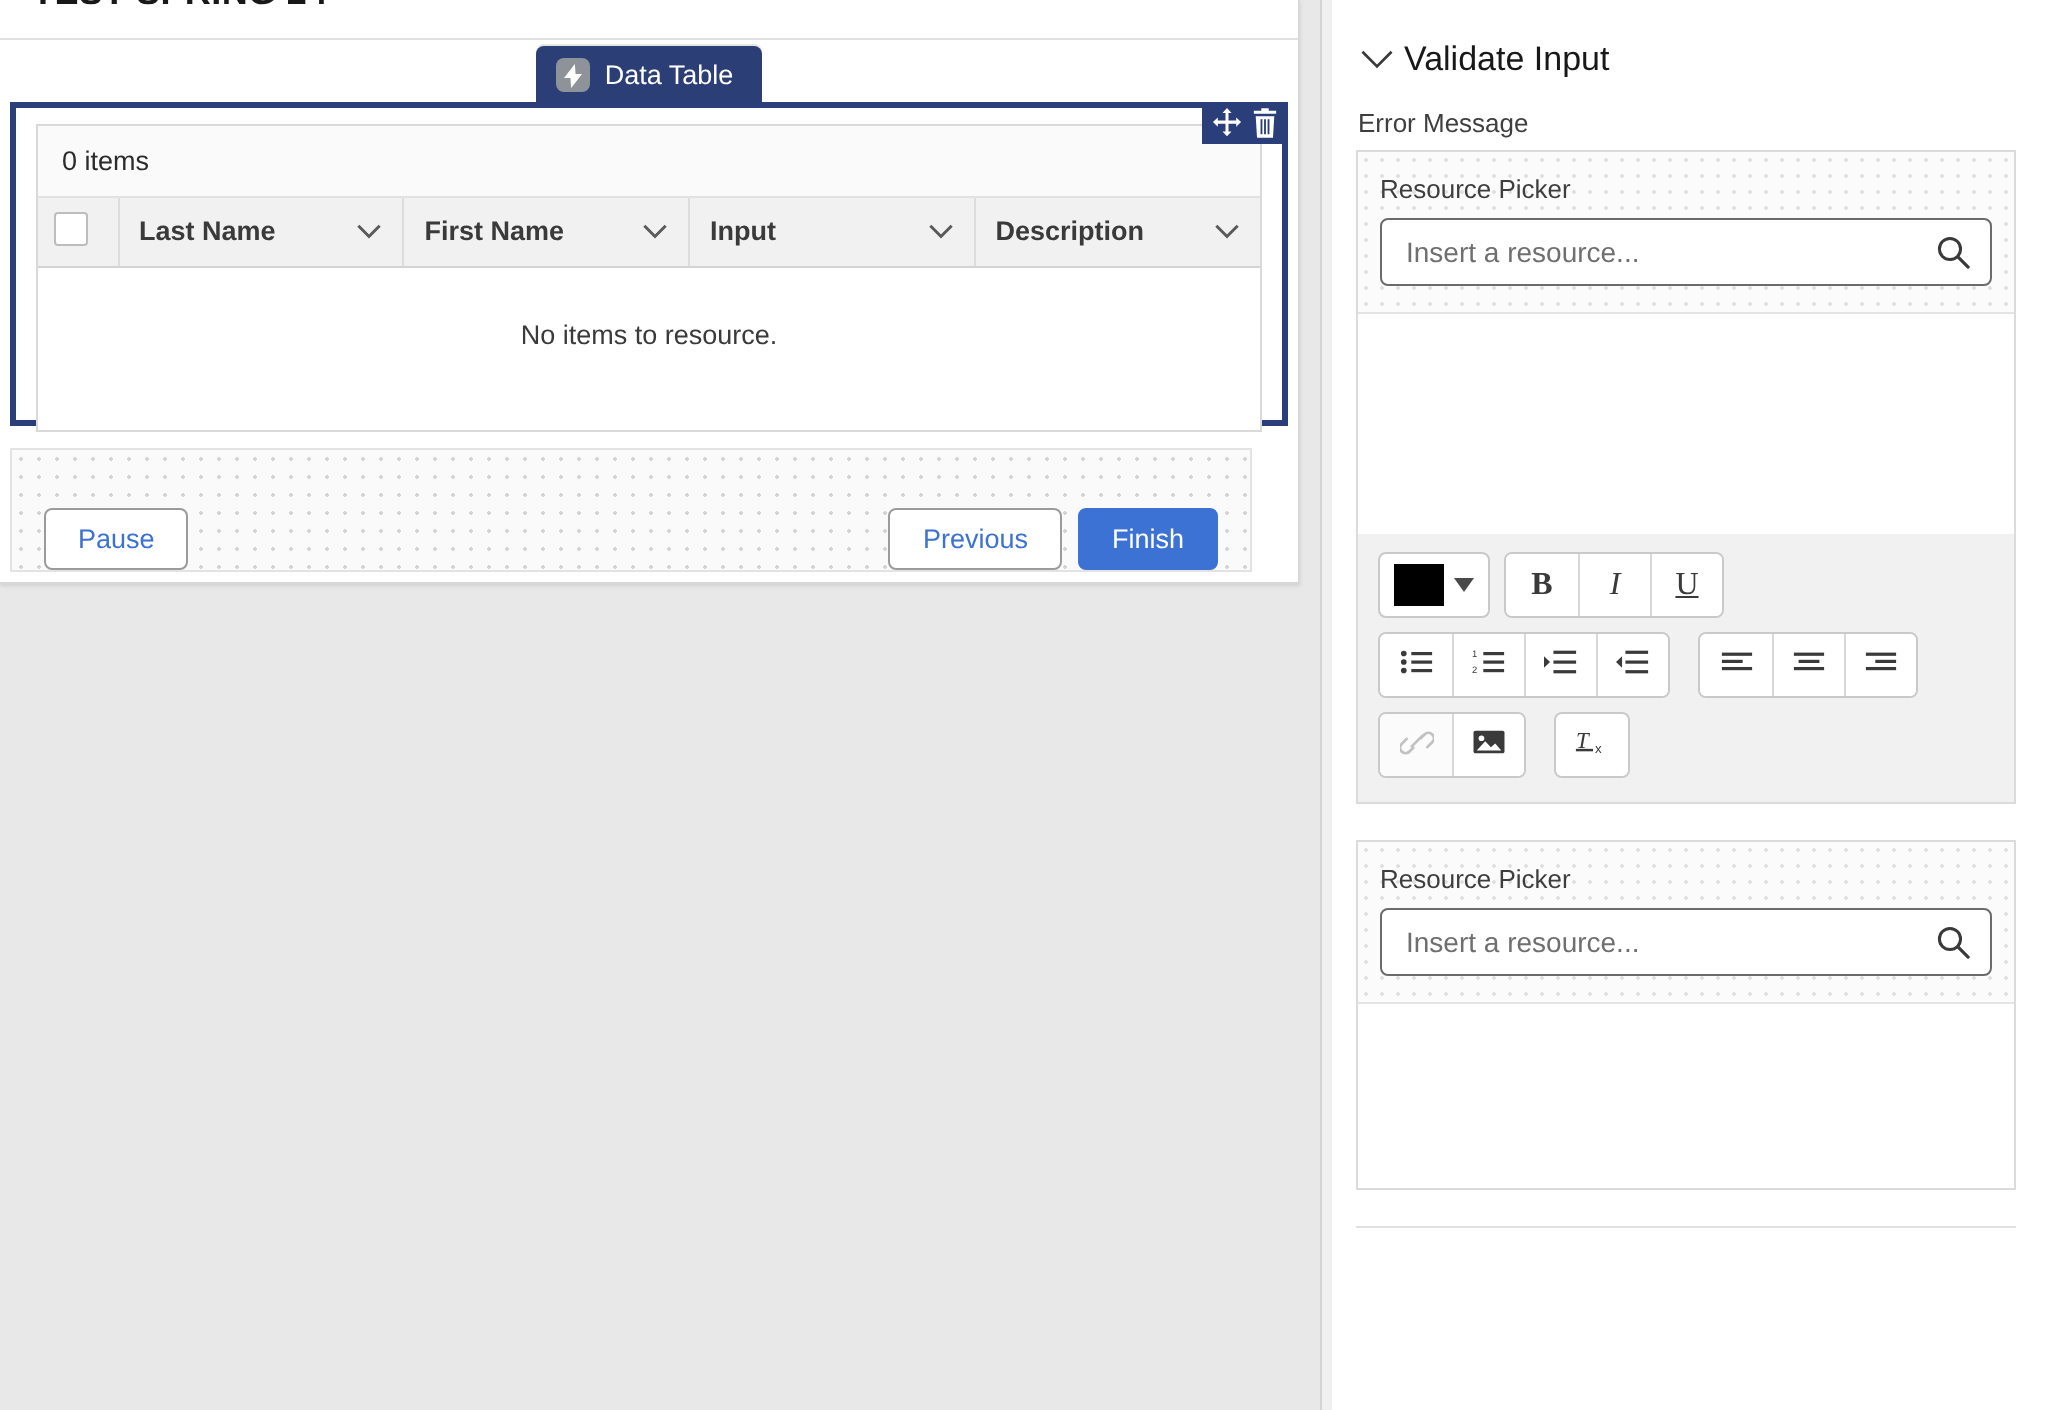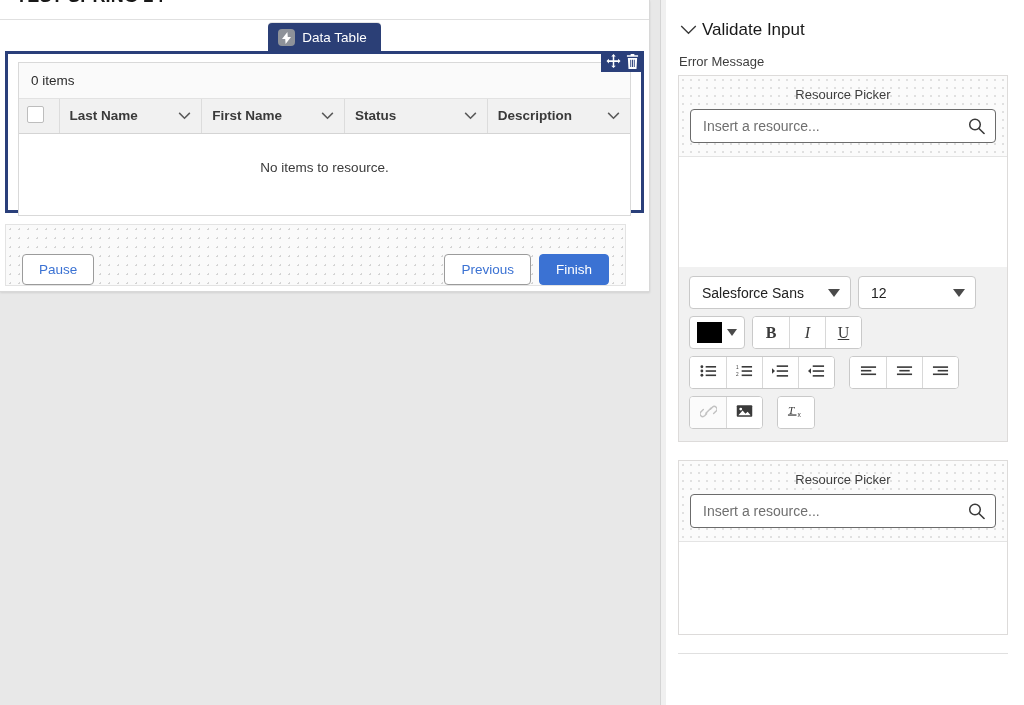--- a/index.html
+++ b/index.html
@@ -225,21 +225,21 @@
     background: #ffffff;
     margin-bottom: 18px;
   }
   .rp-zone {
     background-color: #fbfbfb;
     background-image: radial-gradient(#e0e0e0 1px, transparent 1px);
     background-size: 8px 8px;
     padding: 11px 11px 13px 11px;
     border-bottom: 1px solid #e4e4e4;
   }
-  .rp-label { font-size: 13px; color: #3e3e3e; margin-bottom: 7px; text-align: center; }
+  .rp-label { font-size: 13px; color: #3e3e3e; margin-bottom: 7px; }
   .rp-input {
     position: relative;
     border: 1px solid #6b6b6b;
     border-radius: 4px;
     background: #ffffff;
     height: 34px;
     display: flex; align-items: center;
     padding: 0 34px 0 12px;
   }
   .rp-input span.ph { font-size: 14px; color: #6f6f6f; }
@@ -382,21 +382,21 @@
                     <span>First Name</span>
                     <span class="hdr-chev">
                       <svg width="13" height="8" viewBox="0 0 14 9">
                           <path d="M1 1l6 6 6-6" stroke="#5a5a5a" stroke-width="1.7" fill="none"></path>
                         </svg>
                     </span>
                   </div>
                 </th>
                 <th>
                   <div class="th-inner">
-                    <span>Status</span>
+                    <span>Input</span>
                     <span class="hdr-chev">
                       <svg width="13" height="8" viewBox="0 0 14 9">
                           <path d="M1 1l6 6 6-6" stroke="#5a5a5a" stroke-width="1.7" fill="none"></path>
                         </svg>
                     </span>
                   </div>
                 </th>
                 <th>
                   <div class="th-inner">
                     <span>Description</span>
@@ -460,30 +460,20 @@
                 <path d="M11.6 11.6L17 17" stroke="#3a3a3a" stroke-width="1.7" fill="none" stroke-linecap="round"></path>
               </svg>
             </span>
           </div>
         </div>
 
         <div class="rte-body"></div>
 
         <div class="rte-toolbar">
 
-          <div class="tb-row">
-            <div class="sel-ctl sel-font">
-              <span>Salesforce Sans</span>
-              <span class="caret-tri"></span>
-            </div>
-            <div class="sel-ctl sel-size" style="margin-left:0">
-              <span>12</span>
-              <span class="caret-tri"></span>
-            </div>
-          </div>
 
           <div class="tb-row">
             <div class="color-btn">
               <span class="swatch"></span>
               <span class="caret-sm"></span>
             </div>
             <div class="tb-group">
               <div class="tb-btn">
                 <span class="bold-i">B</span>
               </div>

